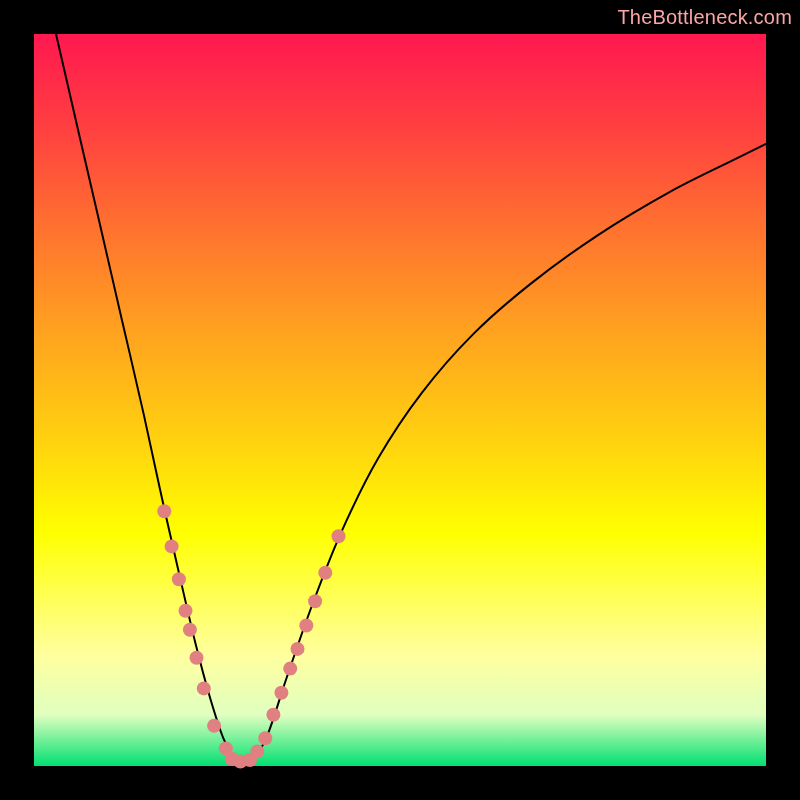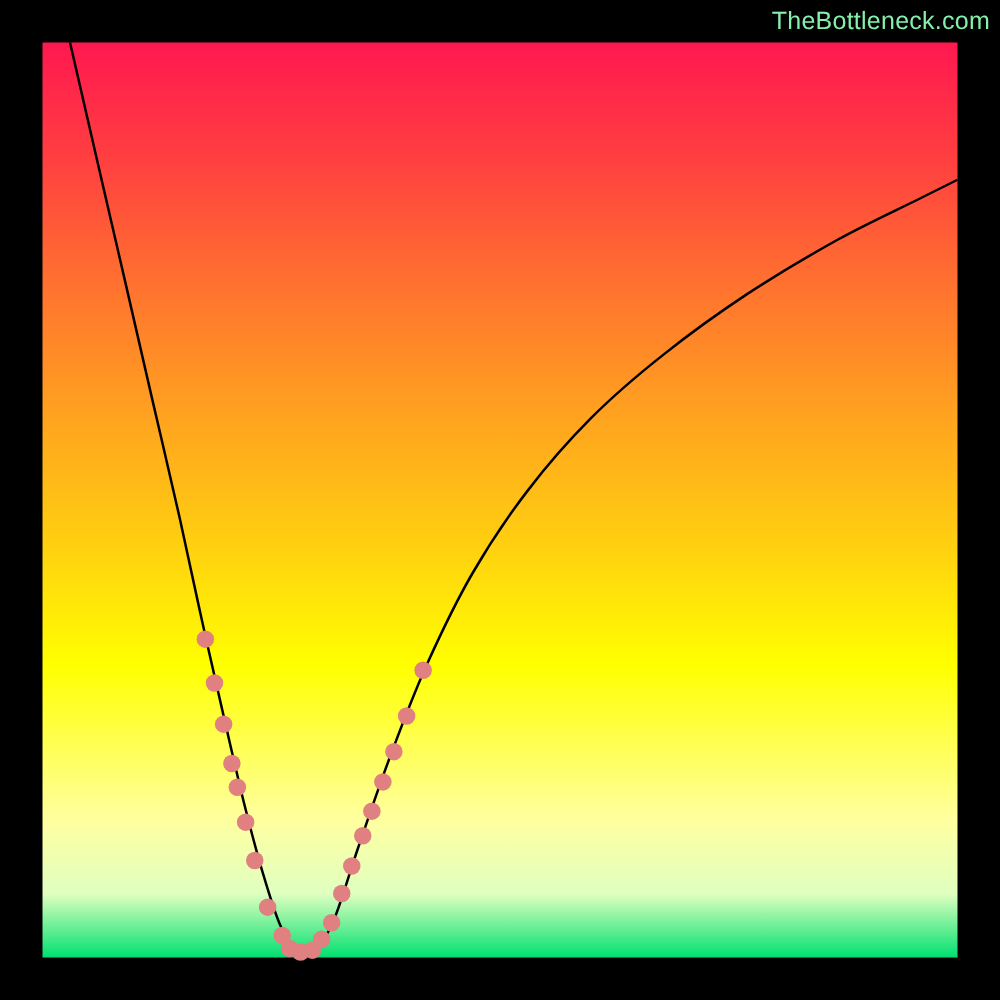--- a/index.html
+++ b/index.html
@@ -35,21 +35,21 @@
       #ffff60 78%,
       #ffffa0 85%,
       #e0ffc0 93%,
       #00e070 100%
     );
   }
   .watermark {
     position: absolute;
     top: 6px;
     right: 8px;
-    color: #86efac;
+    color: #fca5a5;
     font-size: 20px;
     font-weight: 500;
     letter-spacing: 0.2px;
     user-select: none;
   }
   svg.curve {
     position: absolute;
     left: 0;
     top: 0;
     width: 732px;

